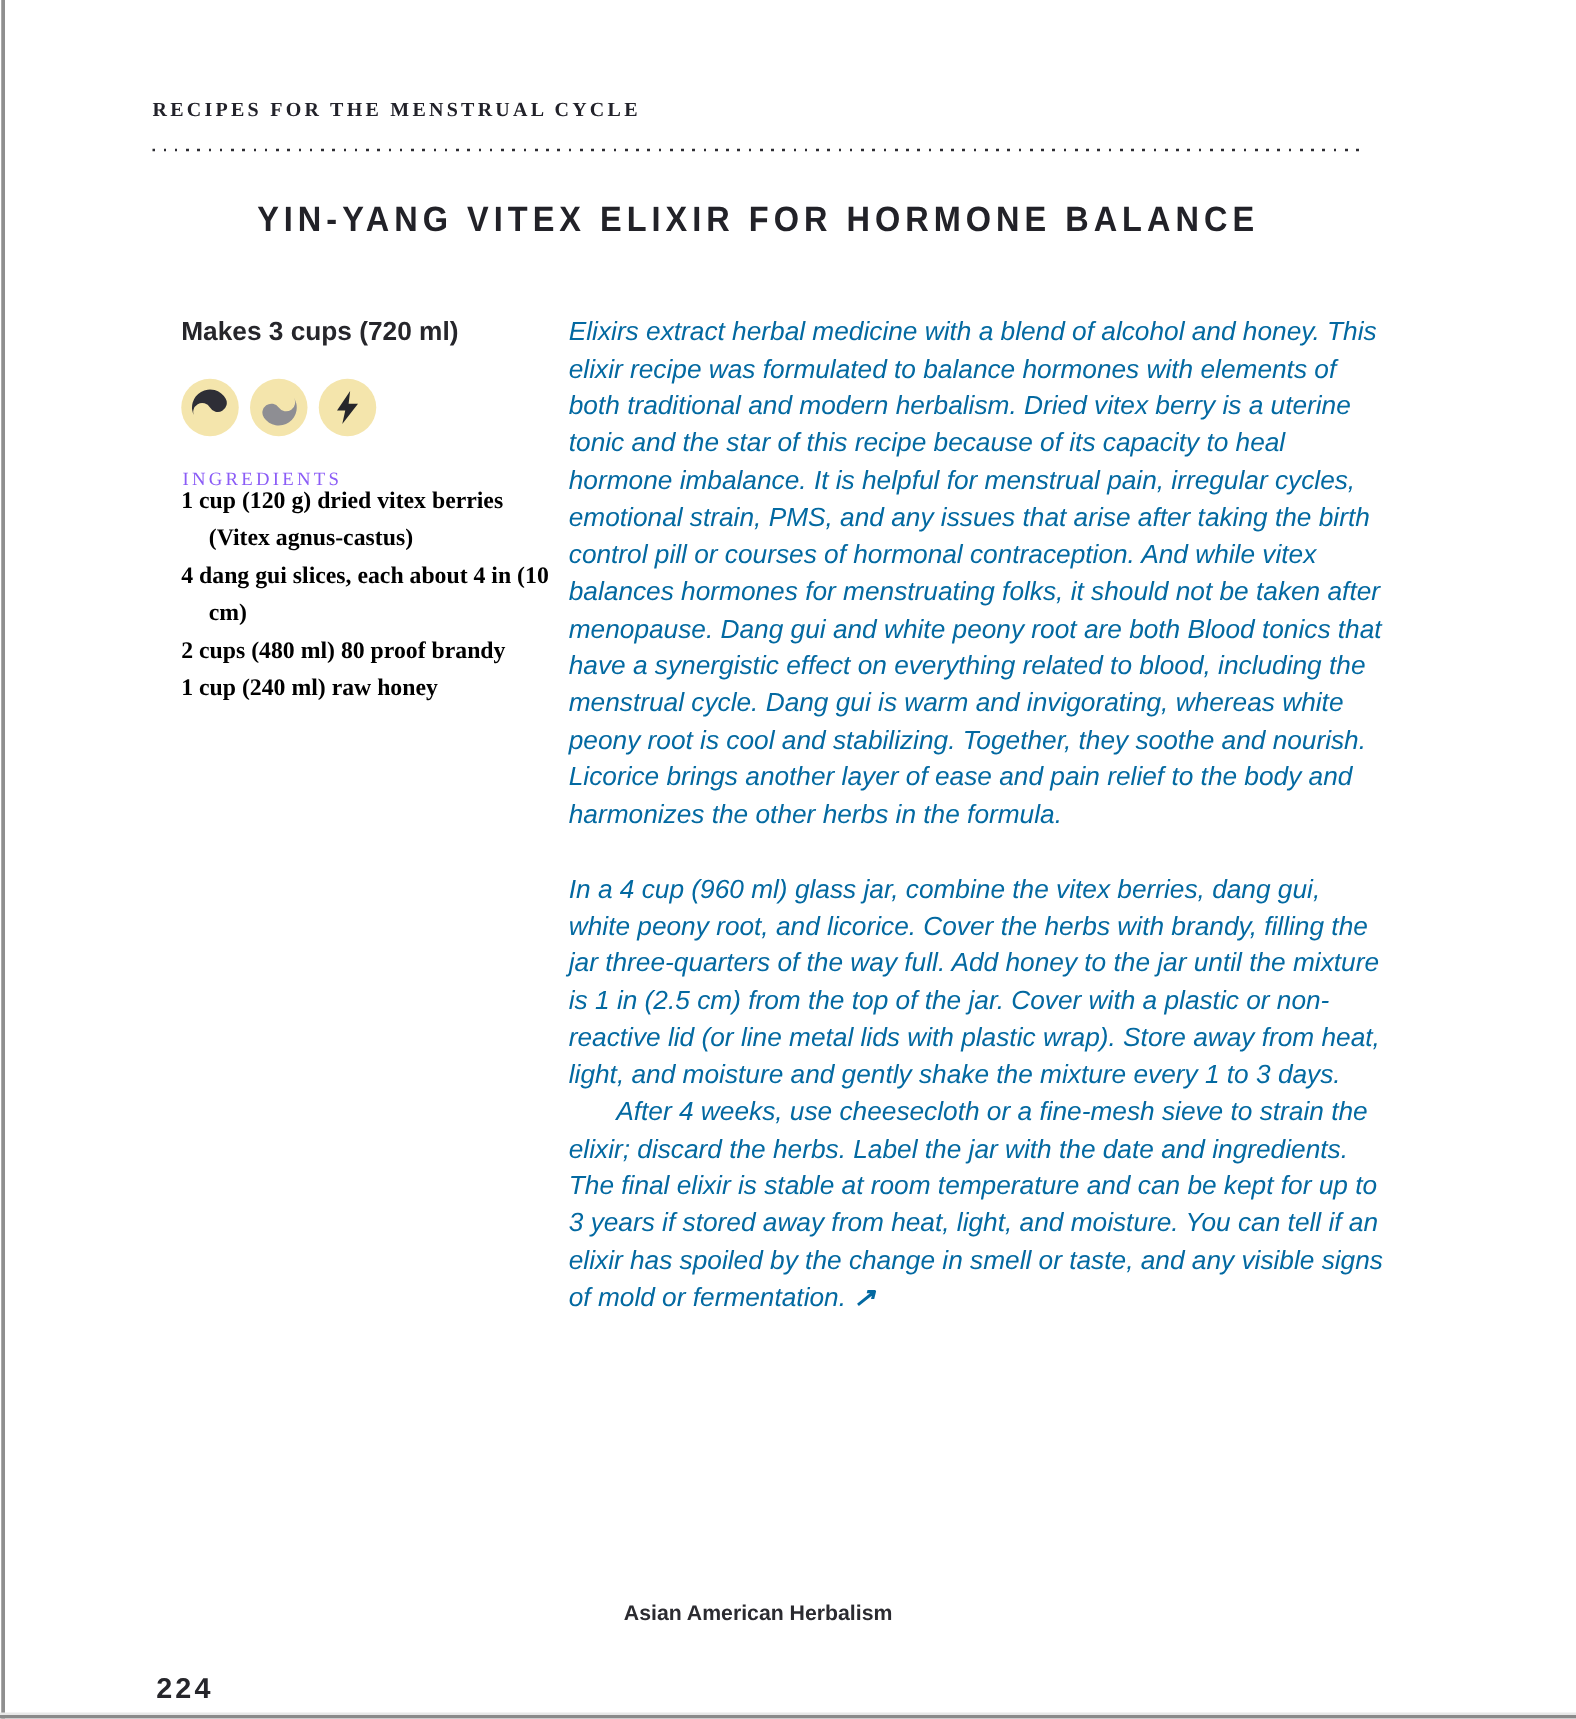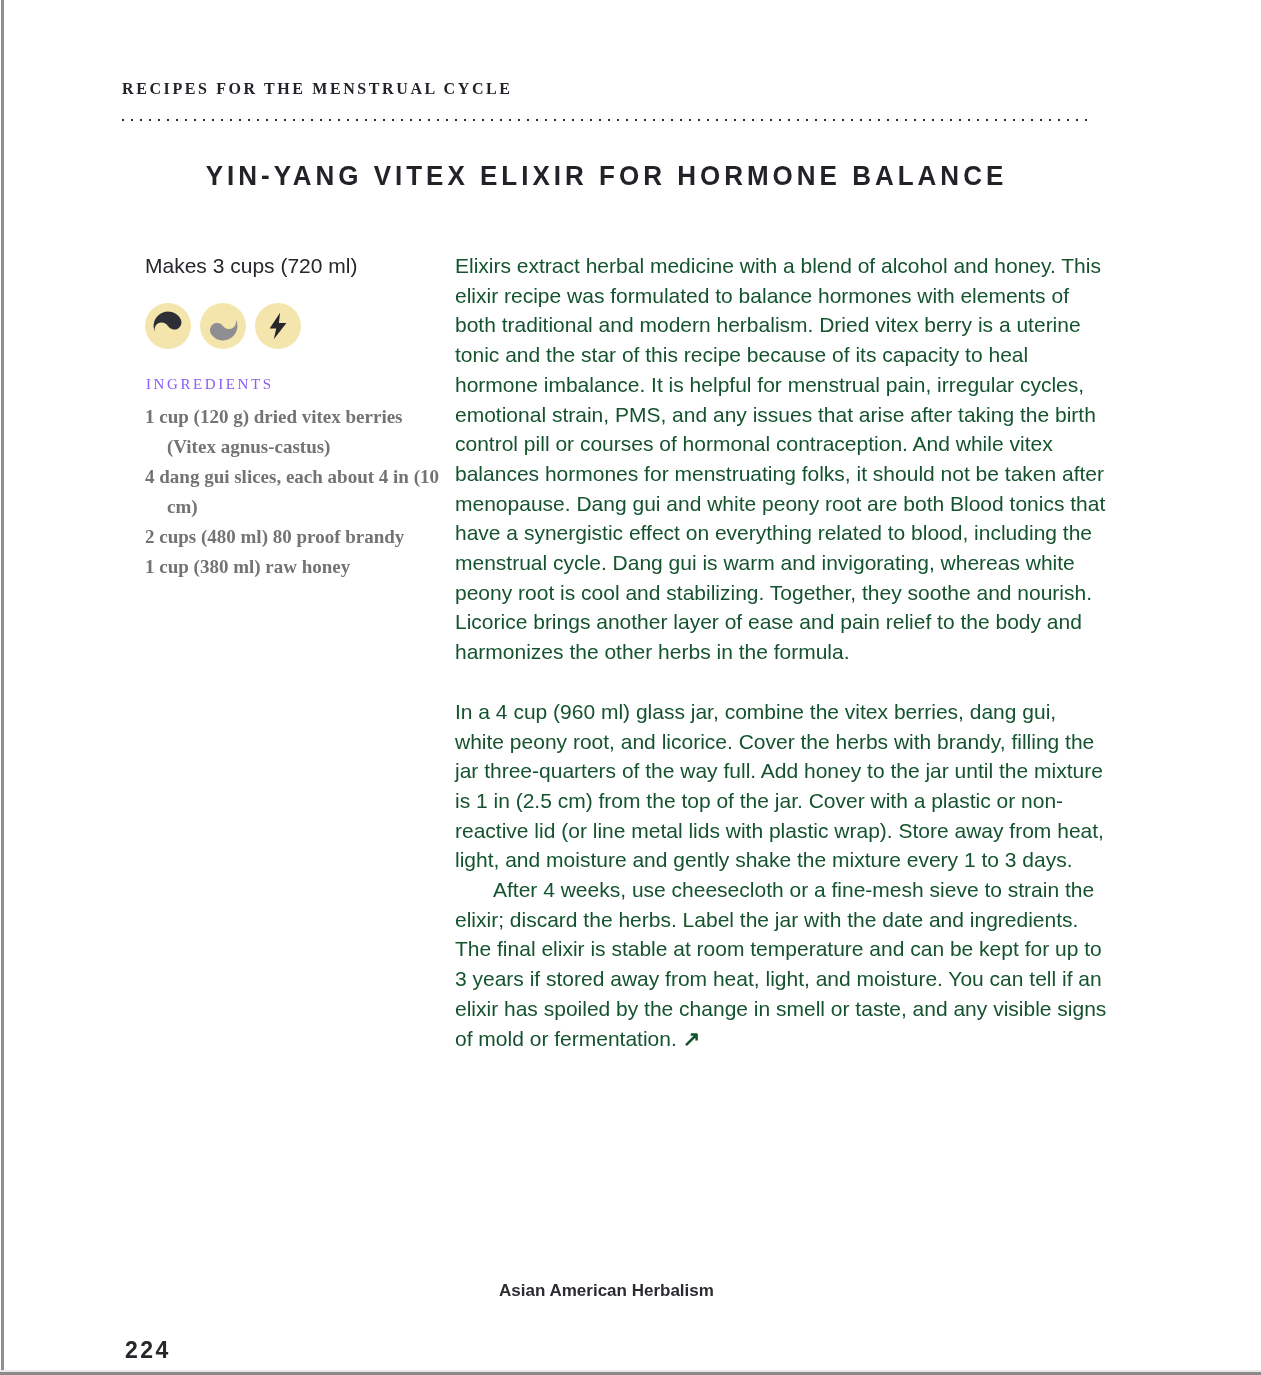--- a/index.html
+++ b/index.html
@@ -42,21 +42,21 @@
     font-weight: bold;
     font-size: 26px;
     letter-spacing: 4px;
     color: #222228;
     transform: scaleY(1.08);
     transform-origin: top center;
   }
   .yield {
     position: absolute; left: 145px; top: 254px;
     font-size: 21px;
-    font-weight: normal;
+    font-weight: bold;
     color: #26262b;
   }
   .icon-row {
     position: absolute; left: 145px; top: 303px;
     display: flex; gap: 9px;
   }
   .icon-circle {
     width: 46px; height: 46px; border-radius: 50%;
     background: #f4e5ac;
     display: flex; align-items: center; justify-content: center;
@@ -64,38 +64,39 @@
   .icon-circle svg { display: block; }
   .ingredients-heading {
     position: absolute; left: 146px; top: 376px;
     font-family: "Liberation Serif", serif;
     font-size: 15px;
     font-weight: normal;
     letter-spacing: 2.6px;
     color: #8b5cf6;
   }
   .ingredients-list {
-    position: absolute; left: 145px; top: 402px; width: 308px;
+    position: absolute; left: 145px; top: 386px; width: 308px;
     margin: 0; padding: 0;
     list-style: none;
     font-family: "Liberation Serif", serif;
     font-weight: bold;
     font-size: 19px;
     line-height: 30px;
-    color: #737373;
+    color: #000000;
   }
   .ingredients-list li {
     padding-left: 22px;
     text-indent: -22px;
   }
   .body-col {
     position: absolute; left: 455px; top: 251px; width: 652px;
     font-size: 21px;
     line-height: 29.7px;
-    color: #14532d;
+    color: #0369a1;
+    font-style: italic;
   }
   .body-col p { margin: 0; }
   .body-col p.spaced { margin-top: 30px; }
   .body-col p.indented { text-indent: 38px; }
   .end-arrow { font-weight: bold; margin-left: 6px; }
   .page-number {
     position: absolute; left: 125px; top: 1337px;
     font-size: 23px;
     font-weight: bold;
     letter-spacing: 2.5px;
@@ -142,21 +143,21 @@
       </svg>
     </span>
   </div>
 
   <div class="ingredients-heading">INGREDIENTS</div>
 
   <ul class="ingredients-list">
     <li>1 cup (120 g) dried vitex berries (Vitex agnus-castus)</li>
     <li>4 dang gui slices, each about 4 in (10 cm)</li>
     <li>2 cups (480 ml) 80 proof brandy</li>
-    <li>1 cup (380 ml) raw honey</li>
+    <li>1 cup (240 ml) raw honey</li>
   </ul>
 
   <div class="body-col">
     <p>Elixirs extract herbal medicine with a blend of alcohol and honey. This elixir recipe was formulated to balance hormones with elements of both traditional and modern herbalism. Dried vitex berry is a uterine tonic and the star of this recipe because of its capacity to heal hormone imbalance. It is helpful for menstrual pain, irregular cycles, emotional strain, PMS, and any issues that arise after taking the birth control pill or courses of hormonal contraception. And while vitex balances hormones for menstruating folks, it should not be taken after menopause. Dang gui and white peony root are both Blood tonics that have a synergistic effect on everything related to blood, including the menstrual cycle. Dang gui is warm and invigorating, whereas white peony root is cool and stabilizing. Together, they soothe and nourish. Licorice brings another layer of ease and pain relief to the body and harmonizes the other herbs in the formula.</p>
     <p class="spaced">In a 4 cup (960 ml) glass jar, combine the vitex berries, dang gui, white peony root, and licorice. Cover the herbs with brandy, filling the jar three-quarters of the way full. Add honey to the jar until the mixture is 1 in (2.5 cm) from the top of the jar. Cover with a plastic or non-reactive lid (or line metal lids with plastic wrap). Store away from heat, light, and moisture and gently shake the mixture every 1 to 3 days.</p>
     <p class="indented"><span>After 4 weeks, use cheesecloth or a fine-mesh sieve to strain the elixir; discard the herbs. Label the jar with the date and ingredients. The final elixir is stable at room temperature and can be kept for up to 3 years if stored away from heat, light, and moisture. You can tell if an elixir has spoiled by the change in smell or taste, and any visible signs of mold or fermentation.</span><span class="end-arrow">↗</span></p>
   </div>
 
   <div class="page-number">224</div>
 

